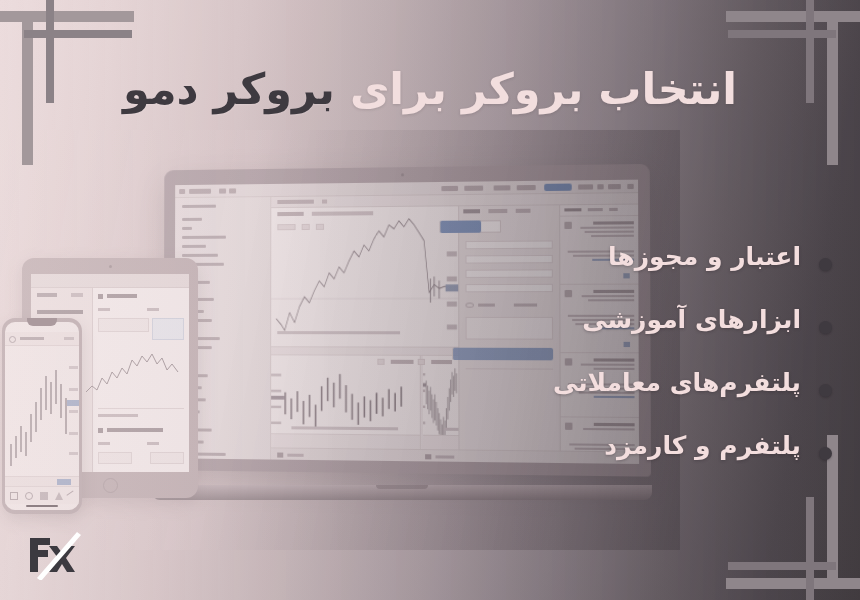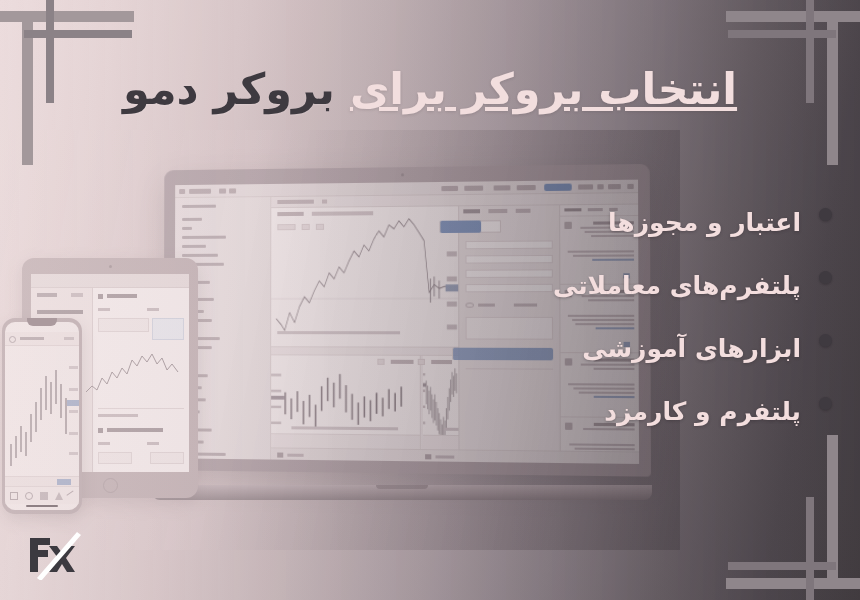--- a/index.html
+++ b/index.html
@@ -141,30 +141,30 @@
     position:absolute; left:0; right:0; top:60px;
     text-align:center;
     font-family:"DejaVu Sans", sans-serif;
     font-size:43px; font-weight:bold;
     letter-spacing:-0.5px;
     line-height:1.35;
     direction:rtl;
     padding:0 96px;
     text-shadow:0 1px 3px rgba(60,48,55,.18);
   }
-  .title .lt { color:#f2dede;text-decoration:underline; }
+  .title .lt { color:#f2dede; }
   .title .dk2 { color:#3e3a40; text-shadow:0 1px 2px rgba(255,245,245,.18); }
 
   
   .bullets {
     position:absolute; right:28px; top:208px;
     width:460px; direction:rtl; text-align:right;
   }
   .bullet {
-    display:flex; align-items:flex-start; justify-content:flex-start;
+    display:flex; align-items:flex-end; justify-content:flex-start;
     height:63px;
   }
   .dot {
     flex:0 0 auto;
     width:13px;height:13px;border-radius:50%;
     background:#3f3a40; margin-left:18px;
     box-shadow:0 1px 2px rgba(20,16,20,.25);
   }
   .btxt {
     font-family:"DejaVu Sans", sans-serif;
@@ -551,25 +551,25 @@
     <span class="dk2">بروکر دمو</span>
   </h1>
 
   <ul class="bullets" style="list-style:none;">
     <li class="bullet">
       <span class="dot"></span>
       <span class="btxt">اعتبار و مجوزها</span>
     </li>
     <li class="bullet">
       <span class="dot"></span>
-      <span class="btxt">پلتفرم‌های معاملاتی</span>
+      <span class="btxt">ابزارهای آموزشی</span>
     </li>
     <li class="bullet">
       <span class="dot"></span>
-      <span class="btxt">ابزارهای آموزشی</span>
+      <span class="btxt">پلتفرم‌های معاملاتی</span>
     </li>
     <li class="bullet">
       <span class="dot"></span>
       <span class="btxt">پلتفرم و کارمزد</span>
     </li>
   </ul>
 
   <div class="logo">
     <svg viewBox="0 0 62 52" width="62" height="52">
 

